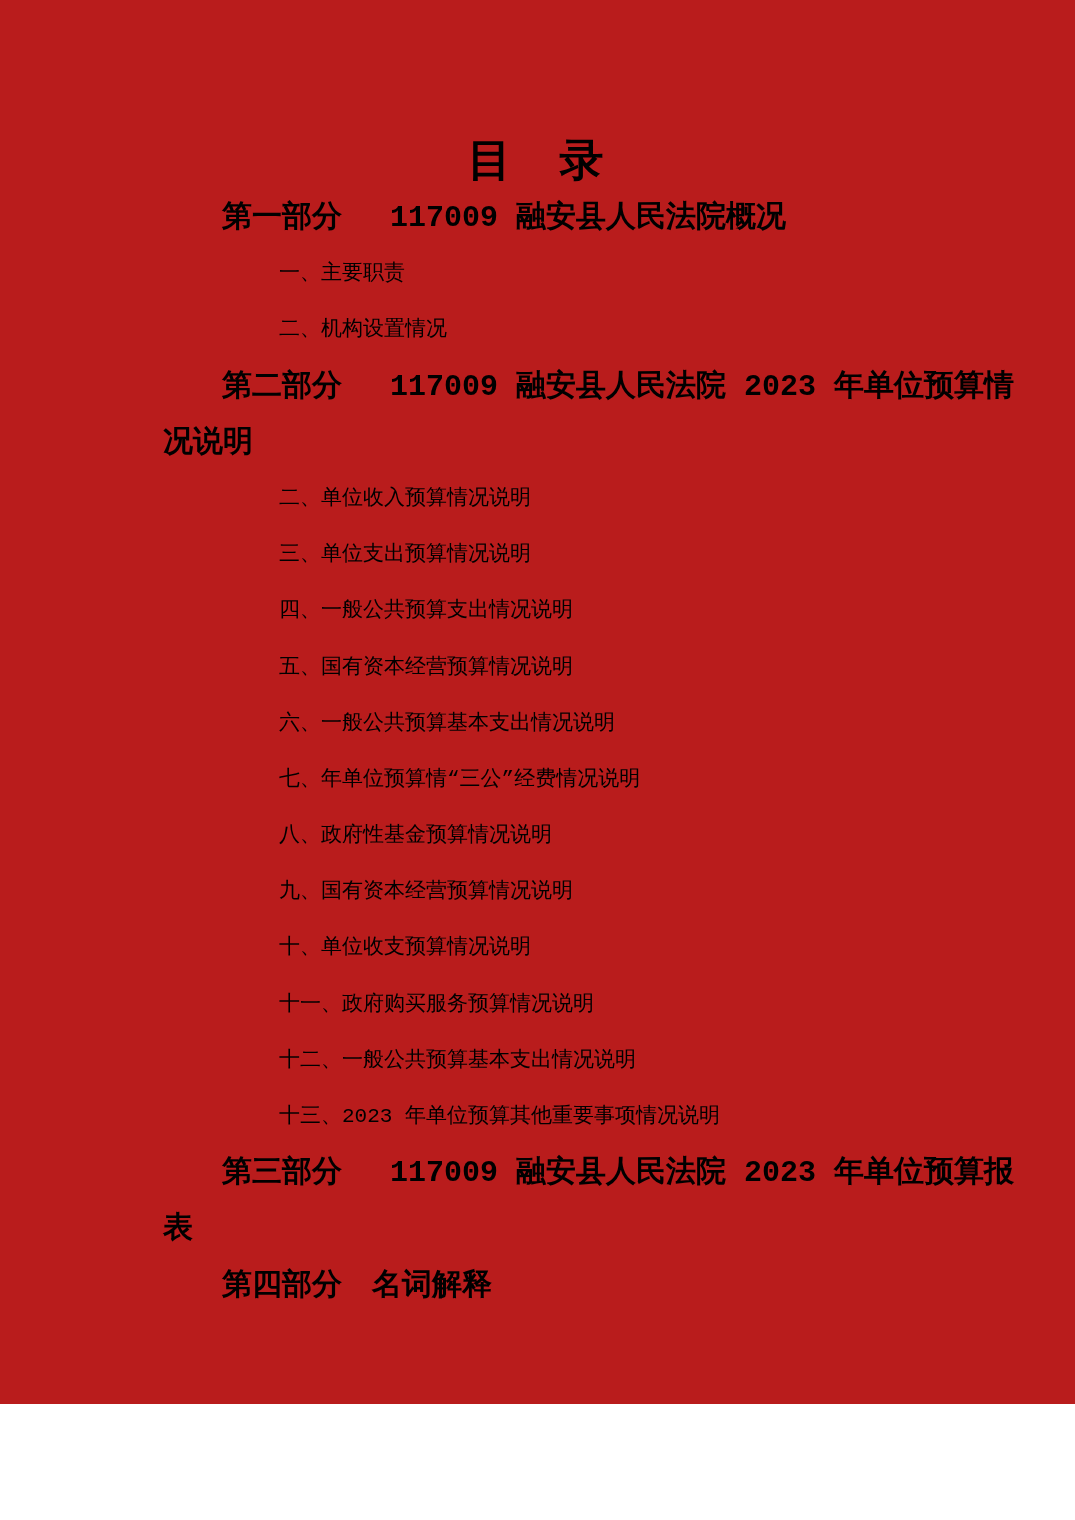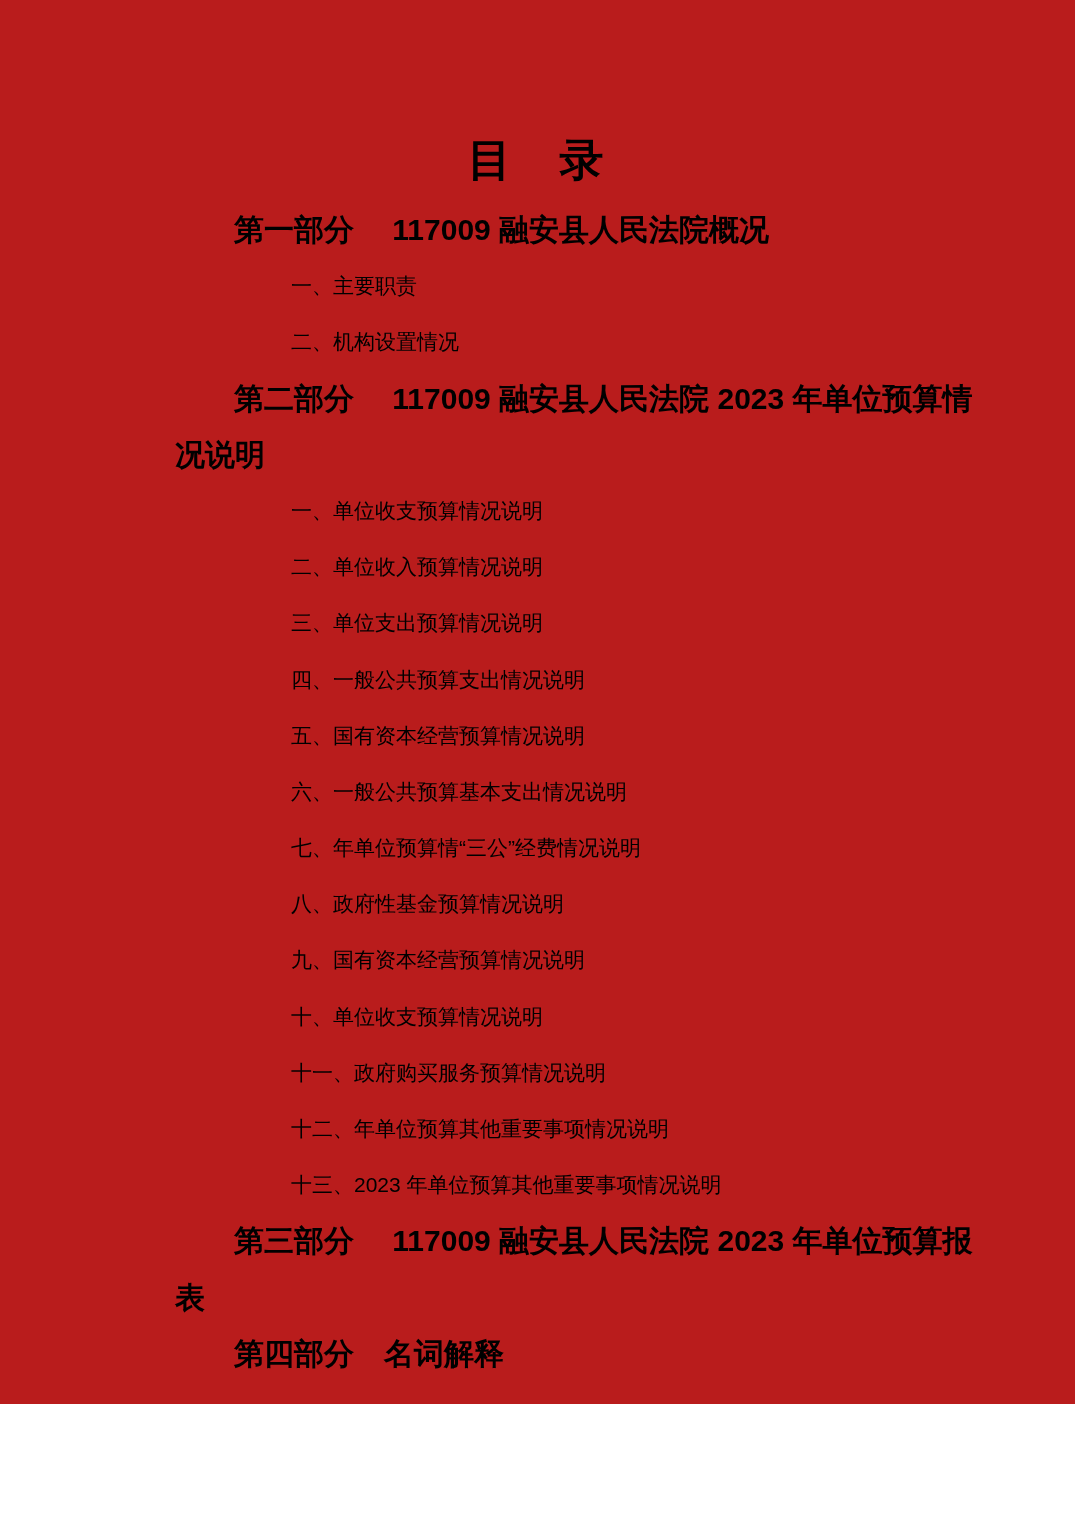--- a/index.html
+++ b/index.html
@@ -25,21 +25,21 @@
   .doc-title {
     margin: 0;
     font-size: 44px;
     font-weight: 700;
     line-height: 61px;
     height: 61px;
     text-align: center;
     white-space: pre;
     letter-spacing: 2px;
   }
-  .toc { margin: 12px; }
+  .toc { margin: 0; font-family: Liberation Mono, monospace; }
   .line {
     height: 56.2px;
     line-height: 56.2px;
     white-space: pre;
     overflow: visible;
   }
   .line.part {
     font-weight: 700;
     font-size: 30px;
   }
@@ -65,32 +65,31 @@
 
 <div class="page">
   <div class="content">
     <h1 class="doc-title">目　录</h1>
     <div class="toc">
         <div class="line part first">第一部分　 117009 融安县人民法院概况</div>
         <div class="line item first">一、主要职责</div>
         <div class="line item first">二、机构设置情况</div>
         <div class="line part first">第二部分　 117009 融安县人民法院 2023 年单位预算情</div>
         <div class="line part cont">况说明</div>
-        <div class="line item first">一、单位收支预算情况说明</div>
         <div class="line item first">二、单位收入预算情况说明</div>
         <div class="line item first">三、单位支出预算情况说明</div>
         <div class="line item first">四、一般公共预算支出情况说明</div>
         <div class="line item first">五、国有资本经营预算情况说明</div>
         <div class="line item first">六、一般公共预算基本支出情况说明</div>
         <div class="line item first">七、年单位预算情“三公”经费情况说明</div>
         <div class="line item first">八、政府性基金预算情况说明</div>
         <div class="line item first">九、国有资本经营预算情况说明</div>
         <div class="line item first">十、单位收支预算情况说明</div>
         <div class="line item first">十一、政府购买服务预算情况说明</div>
-        <div class="line item first">十二、年单位预算其他重要事项情况说明</div>
+        <div class="line item first">十二、一般公共预算基本支出情况说明</div>
         <div class="line item first">十三、2023 年单位预算其他重要事项情况说明</div>
         <div class="line part first">第三部分　 117009 融安县人民法院 2023 年单位预算报</div>
         <div class="line part cont">表</div>
         <div class="line part first">第四部分　名词解释</div>
       </div>
   </div>
   <div class="page-number">2</div>
 </div>
 
 </body></html>

